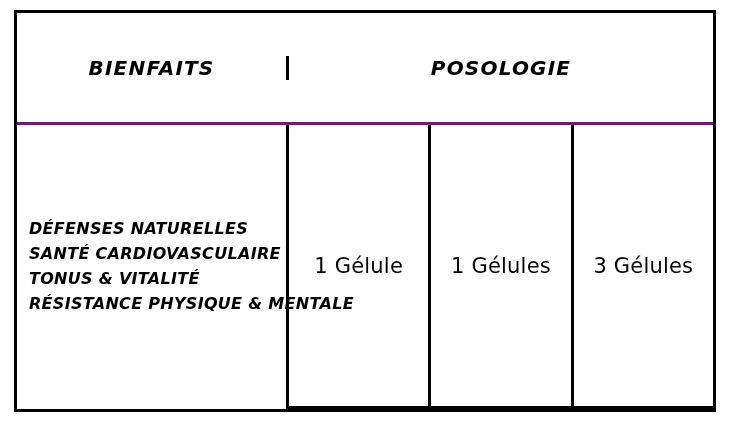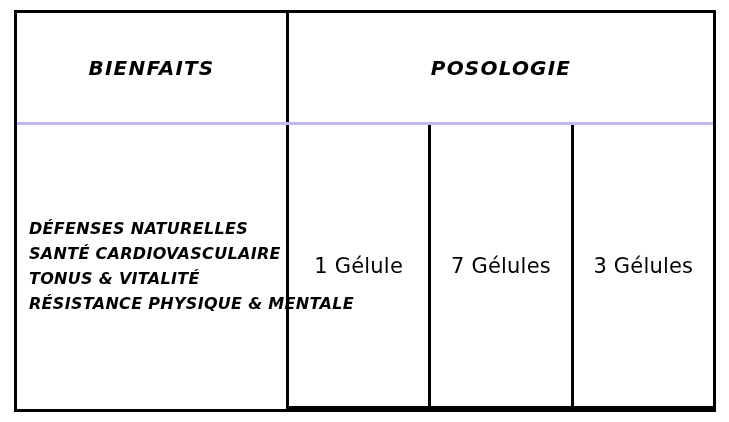--- a/index.html
+++ b/index.html
@@ -32,22 +32,23 @@
     border: 3px solid #000000;
     box-sizing: border-box;
     display: flex;
     flex-direction: column;
   }
 
   
   .row-head {
     display: flex;
     height: 112px;
-    border-bottom: 3px solid #c4b5fd;
+    border-bottom: 3px solid #701a75;
     box-sizing: border-box;
+    align-items: center;
   }
   .cell-head-left {
     width: 272px;
     box-sizing: border-box;
     border-right: 3px solid #000000;
     display: flex;
     align-items: center;
     justify-content: center;
   }
   .cell-head-right {
@@ -148,20 +149,20 @@
           <li>DÉFENSES NATURELLES</li>
           <li>SANTÉ CARDIOVASCULAIRE</li>
           <li>TONUS &amp; VITALITÉ</li>
           <li>RÉSISTANCE PHYSIQUE &amp; MENTALE</li>
         </ul>
       </div>
 
       <div class="posology-grid">
         <div class="posology-row top">
           <div class="dose-cell divider">1 Gélule</div>
-          <div class="dose-cell divider">7 Gélules</div>
+          <div class="dose-cell divider">1 Gélules</div>
           <div class="dose-cell">3 Gélules</div>
         </div>
       </div>
 
     </div>
   </div>
 </div>
 
 </body></html>

